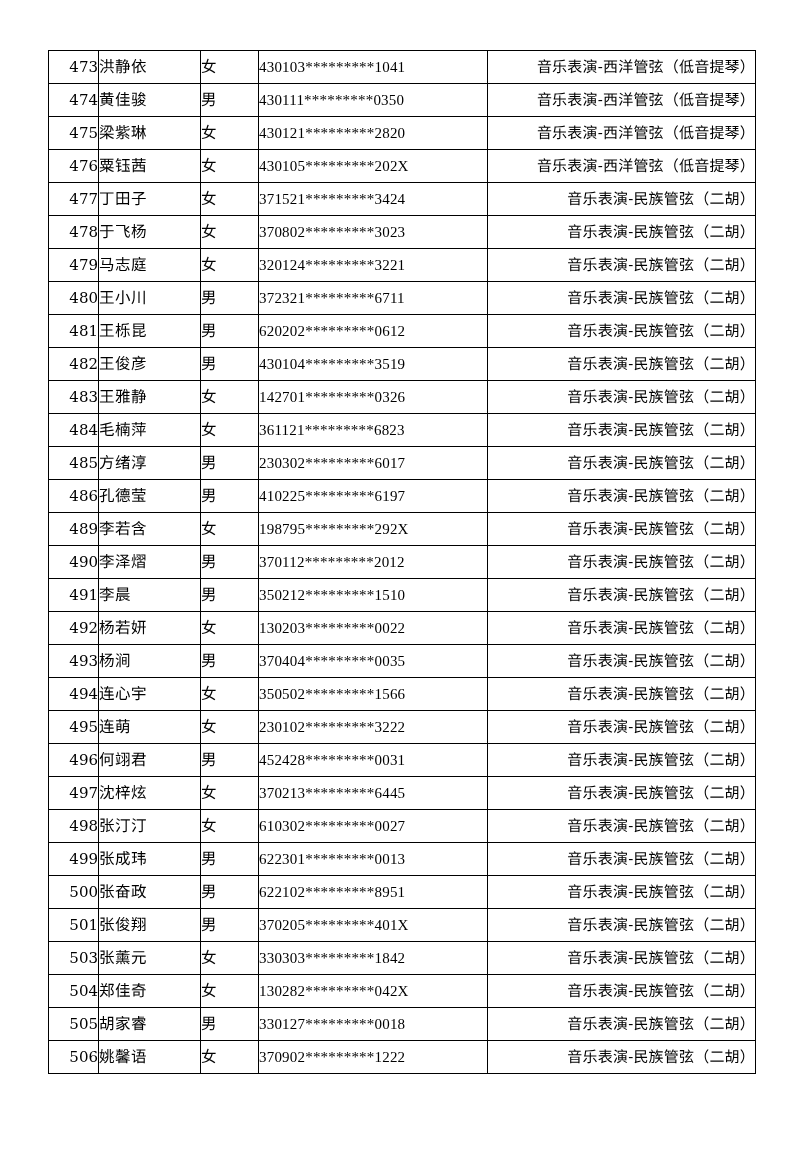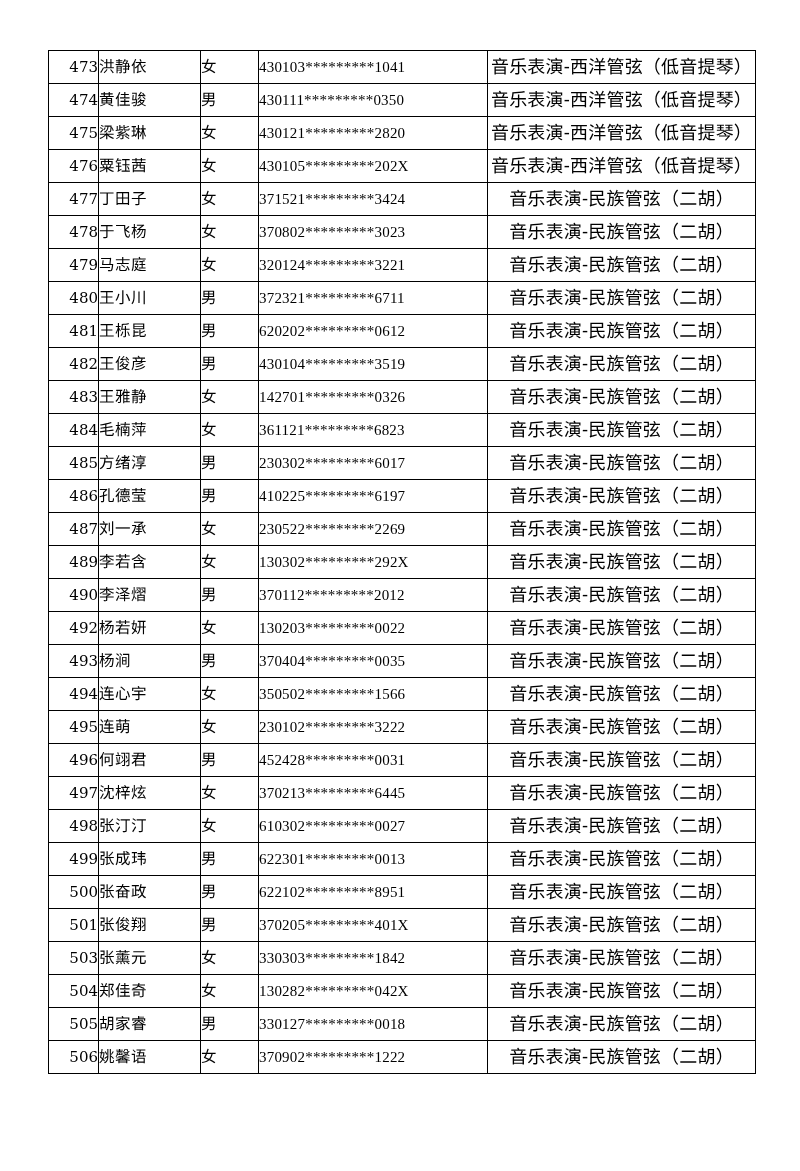--- a/index.html
+++ b/index.html
@@ -64,23 +64,23 @@
     padding-left: 11px;
   }
   td.idno {
     text-align: left;
     padding-left: 12px;
     font-family: Liberation Serif, serif;
     font-size: 15px;
     letter-spacing: 0.2px;
   }
   td.prog {
-    text-align: center;
+    text-align: right;
     padding-left: 7px;
-    font-size: 18px;
+    font-size: 15px;
     letter-spacing: 0.2px;
   }
 </style>
 </head>
 <body>
 
 <div class="page">
   <div class="table-wrap">
     <table class="roster">
       <colgroup>
@@ -183,38 +183,38 @@
             <td class="prog">音乐表演-民族管弦（二胡）</td>
           </tr>
           <tr>
             <td class="seq">486</td>
             <td class="name">孔德莹</td>
             <td class="sex">男</td>
             <td class="idno">410225*********6197</td>
             <td class="prog">音乐表演-民族管弦（二胡）</td>
           </tr>
           <tr>
-            <td class="seq">487</td>
-            <td class="name">刘一承</td>
-            <td class="sex">女</td>
-            <td class="idno">230522*********2269</td>
-            <td class="prog">音乐表演-民族管弦（二胡）</td>
-          </tr>
-          <tr>
             <td class="seq">489</td>
             <td class="name">李若含</td>
             <td class="sex">女</td>
-            <td class="idno">130302*********292X</td>
+            <td class="idno">198795*********292X</td>
             <td class="prog">音乐表演-民族管弦（二胡）</td>
           </tr>
           <tr>
             <td class="seq">490</td>
             <td class="name">李泽熠</td>
             <td class="sex">男</td>
             <td class="idno">370112*********2012</td>
+            <td class="prog">音乐表演-民族管弦（二胡）</td>
+          </tr>
+          <tr>
+            <td class="seq">491</td>
+            <td class="name">李晨</td>
+            <td class="sex">男</td>
+            <td class="idno">350212*********1510</td>
             <td class="prog">音乐表演-民族管弦（二胡）</td>
           </tr>
           <tr>
             <td class="seq">492</td>
             <td class="name">杨若妍</td>
             <td class="sex">女</td>
             <td class="idno">130203*********0022</td>
             <td class="prog">音乐表演-民族管弦（二胡）</td>
           </tr>
           <tr>

